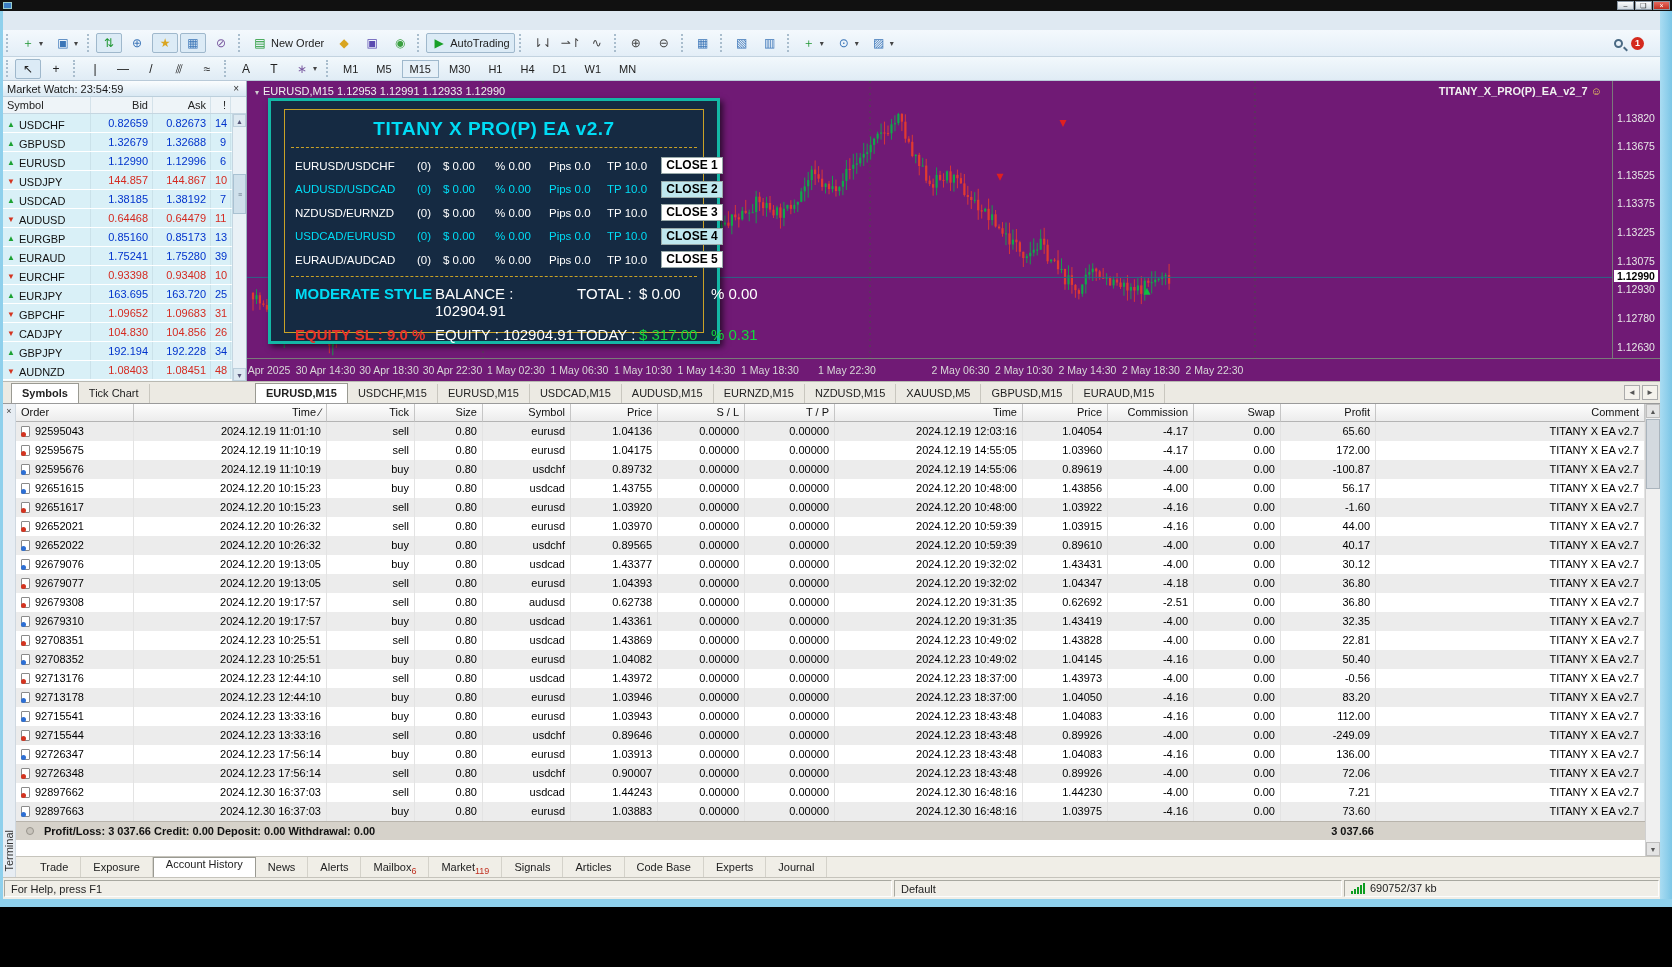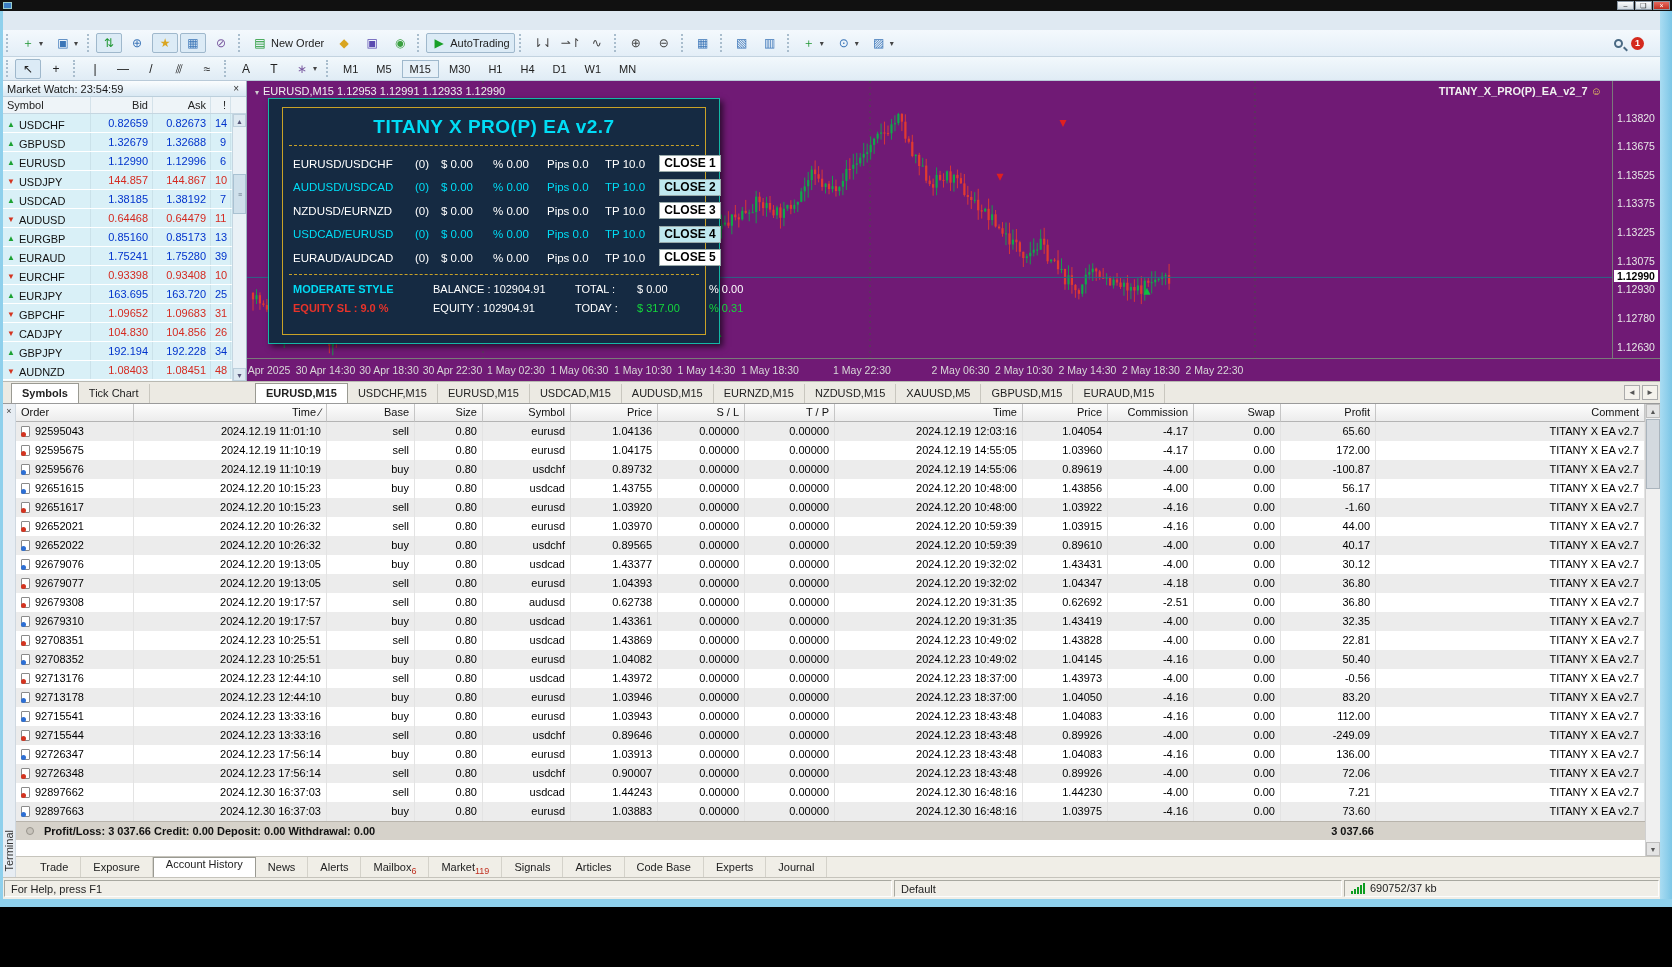--- a/index.html
+++ b/index.html
@@ -70,30 +70,30 @@
   .ptick { position:absolute; left:4px; white-space:nowrap; }
   .pcur { position:absolute; left:1px; background:#fff; color:#000; padding:0 3px; font-weight:bold; }
   .tscale { position:absolute; left:0; top:277px; width:1413px; height:23px; border-top:1px solid #7a7a7a; color:#d8d8d8; font-size:10.5px; }
   .ttick { position:absolute; top:5px; transform:translateX(-50%); white-space:nowrap; }
   .symline { position:absolute; left:8px; top:4px; color:#f0f0f0; font-size:11px; z-index:5; }
   .symline .tri { font-size:8px; color:#cfcfcf; margin-right:4px; }
   .ealabel { position:absolute; right:58px; top:4px; color:#f0f0f0; font-size:11px; font-weight:bold; z-index:5; }
   .ealabel .sm { color:#f2d35c; font-weight:normal; }
 
   
-  .ea-panel { position:absolute; left:21px; top:17px; width:452px; height:246px; background:#152a42; border:1px solid #14b8a6; box-shadow:3px 3px 6px rgba(0,0,0,.6); z-index:10; padding:8px 13px; }
+  .ea-panel { position:absolute; left:21px; top:17px; width:452px; height:246px; background:#152a42; border:3px solid #14b8a6; box-shadow:3px 3px 6px rgba(0,0,0,.6); z-index:10; padding:8px 13px; }
   .ea-inner { width:100%; height:100%; border:1px solid #c9a227; padding:4px 10px 0 10px; position:relative; }
   .ea-title { text-align:center; color:#00dcf5; font-size:19px; font-weight:bold; padding:4px 0 7px 0; letter-spacing:.5px; }
   .ea-sep { border-top:1px dashed #c9a227; margin:0 -4px; }
   .ea-rows { padding:6px 0 4px 0; }
   .ea-row { display:grid; grid-template-columns:122px 26px 52px 54px 58px 54px 62px; align-items:center; height:23.5px; font-size:11.5px; color:#fff; }
   .ea-row.cyan { color:#00dcf5; }
   .ea-close { height:17px; border:1px solid #9aa; background:#fff; color:#000; font-size:12px; font-weight:bold; text-align:center; line-height:15px; font-family:"Liberation Sans",sans-serif; }
   .ea-close.hl { background:#bfe8ef; }
-  .ea-foot { padding-top:8px; display:grid; grid-template-columns:140px 142px 62px 72px 60px; row-gap:7px; font-size:11px; color:#fff; }
+  .ea-foot { padding-top:8px; display:grid; grid-template-columns:140px 142px 62px 72px 60px; row-gap:7px; font-size:15px; color:#fff; }
   .ea-style { color:#00dcf5; font-weight:bold; }
   .ea-sl { color:#e8332a; font-weight:bold; }
   .ea-green { color:#14d83c; }
 
   
   .tabsrow { left:3px; top:381px; width:1657px; height:22px; background:#eceae3; border-top:1px solid #b9b9b2; font-size:11px; color:#222; }
   .mwtabs { position:absolute; left:0; top:0; width:244px; height:22px; display:flex; padding-left:8px; }
   .ctabs { position:absolute; left:248px; top:0; right:40px; height:22px; display:flex; padding-left:4px; overflow:hidden; }
   .tab { padding:3px 10px; border-right:1px solid #c9c7bf; margin-top:2px; }
   .tab.active { background:#fff; border:1px solid #9a9a92; border-bottom:none; margin-top:1px; font-weight:bold; }
@@ -1008,21 +1008,21 @@
     <div class="tscale" id="tscale">
         <div class="ttick" style="left: 15px;">30 Apr 2025</div>
         <div class="ttick" style="left: 78.5px;">30 Apr 14:30</div>
         <div class="ttick" style="left: 142px;">30 Apr 18:30</div>
         <div class="ttick" style="left: 205.5px;">30 Apr 22:30</div>
         <div class="ttick" style="left: 269px;">1 May 02:30</div>
         <div class="ttick" style="left: 332.5px;">1 May 06:30</div>
         <div class="ttick" style="left: 396px;">1 May 10:30</div>
         <div class="ttick" style="left: 459.5px;">1 May 14:30</div>
         <div class="ttick" style="left: 523px;">1 May 18:30</div>
-        <div class="ttick" style="left: 615px; text-align: right;">1 May 22:30</div>
+        <div class="ttick" style="left: 600px; text-align: right;">1 May 22:30</div>
         <div class="ttick" style="left: 680px; margin-top: 41px;">2 May 02:30</div>
         <div class="ttick" style="left: 713.5px;">2 May 06:30</div>
         <div class="ttick" style="left: 777px;">2 May 10:30</div>
         <div class="ttick" style="left: 840.5px;">2 May 14:30</div>
         <div class="ttick" style="left: 904px;">2 May 18:30</div>
         <div class="ttick" style="left: 967.5px;">2 May 22:30</div>
       </div>
 
     <div class="ea-panel">
       <div class="ea-inner">
@@ -1116,21 +1116,21 @@
   </div>
 
   <div class="abs terminal">
     <div class="t-side">
       <span class="x">×</span>
       <span class="vlabel">Terminal</span>
     </div>
     <div class="t-grid t-head" id="t-head">
         <div>Order</div>
         <div class="r">Time  ∕</div>
-        <div class="r">Base</div>
+        <div class="r">Tick</div>
         <div class="r">Size</div>
         <div class="r">Symbol</div>
         <div class="r">Price</div>
         <div class="r">S / L</div>
         <div class="r">T / P</div>
         <div class="r">Time</div>
         <div class="r">Price</div>
         <div class="r">Commission</div>
         <div class="r">Swap</div>
         <div class="r">Profit</div>

